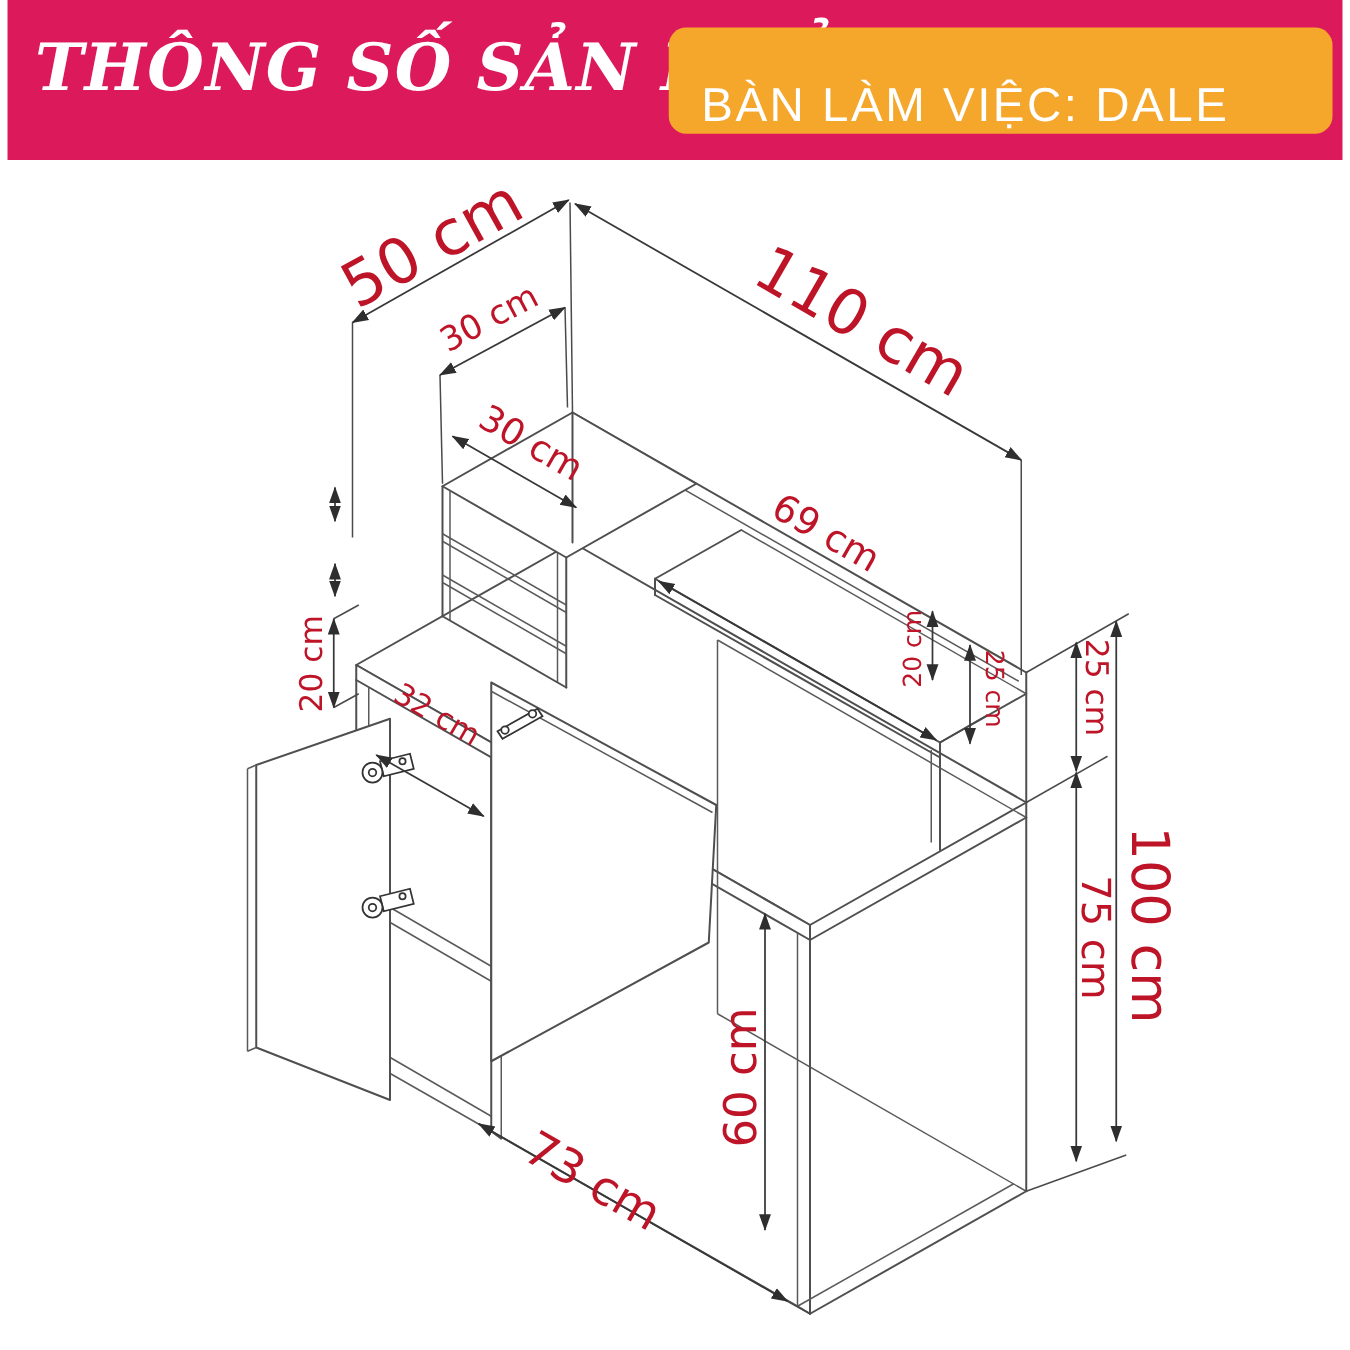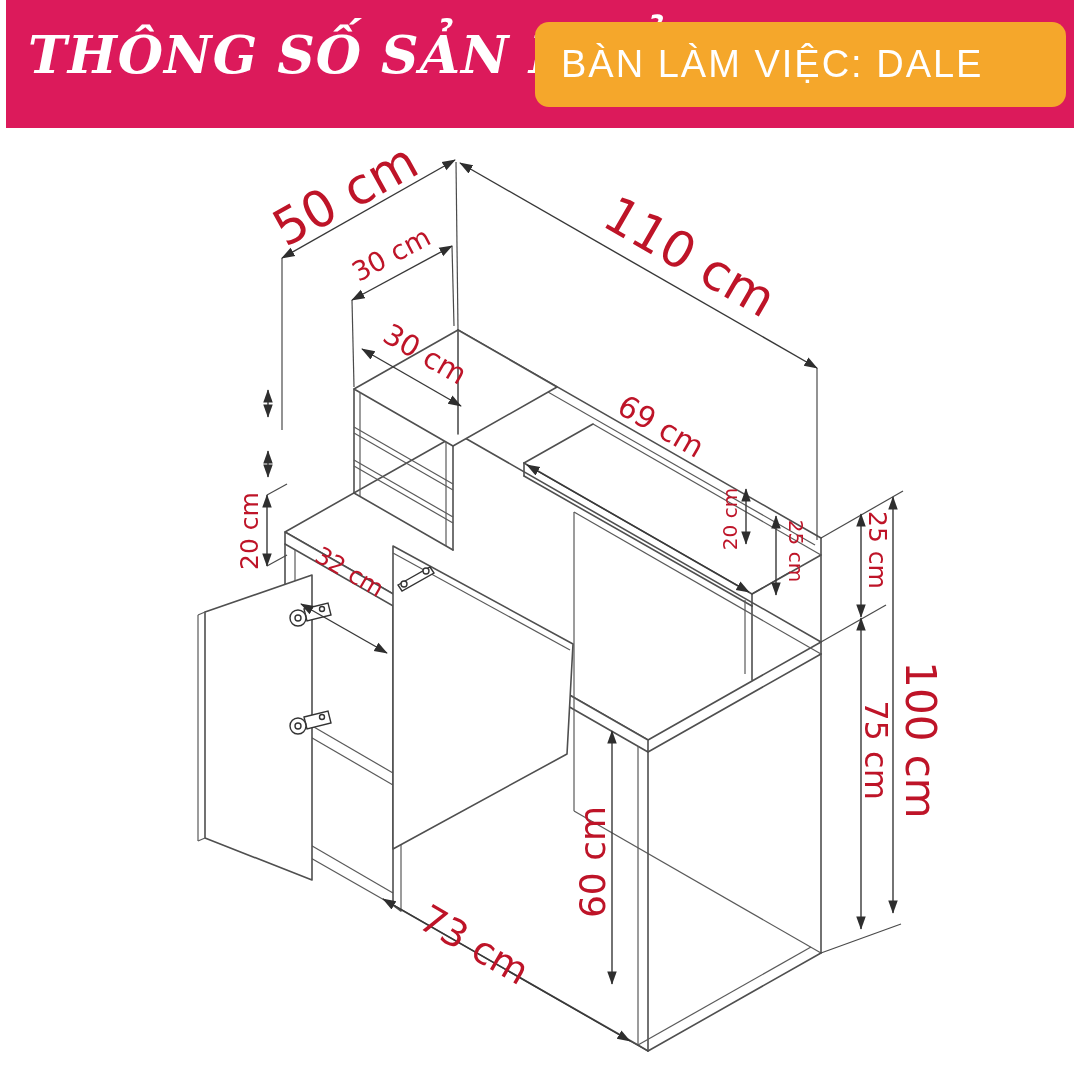--- a/index.html
+++ b/index.html
@@ -3,21 +3,21 @@
 <meta charset="utf-8">
 <style>
   html,body{margin:0;padding:0;background:#fff;}
   #stage{position:relative;width:1080px;height:1080px;background:#fff;overflow:hidden;
          font-family:"Liberation Sans",sans-serif;}
   .band{position:absolute;left:6px;right:6px;top:0;height:128px;background:#DC1A5B;}
   .title{position:absolute;left:28px;top:24px;width:505px;color:#fff;
          font-family:"DejaVu Serif",serif;font-style:italic;font-weight:bold;
          font-size:52px;letter-spacing:1px;white-space:nowrap;}
   .badge{position:absolute;left:535px;top:22px;width:531px;height:85px;background:#F5A72B;
-         border-radius:14px;display:flex;align-items:center;box-sizing:border-box;
+         border-radius:14px;display:flex;align-items:flex-end;box-sizing:border-box;
          padding-left:26px;}
   .badge span{color:#fff;font-size:38px;letter-spacing:2px;white-space:nowrap;}
   svg{position:absolute;left:0;top:0;}
   .edge{stroke:#4f4f4f;stroke-width:1.6;fill:none;stroke-linecap:round;}
   .thin{stroke:#5a5a5a;stroke-width:1.2;fill:none;}
   .face{fill:#ffffff;stroke:#4f4f4f;stroke-width:1.6;stroke-linejoin:round;}
   .dim{stroke:#383838;stroke-width:1.4;fill:none;
        marker-start:url(#ar);marker-end:url(#ar);}
   .ext{stroke:#4a4a4a;stroke-width:1.2;fill:none;}
   .lbl{fill:#BE1428;font-family:"DejaVu Sans",sans-serif;text-anchor:middle;}

